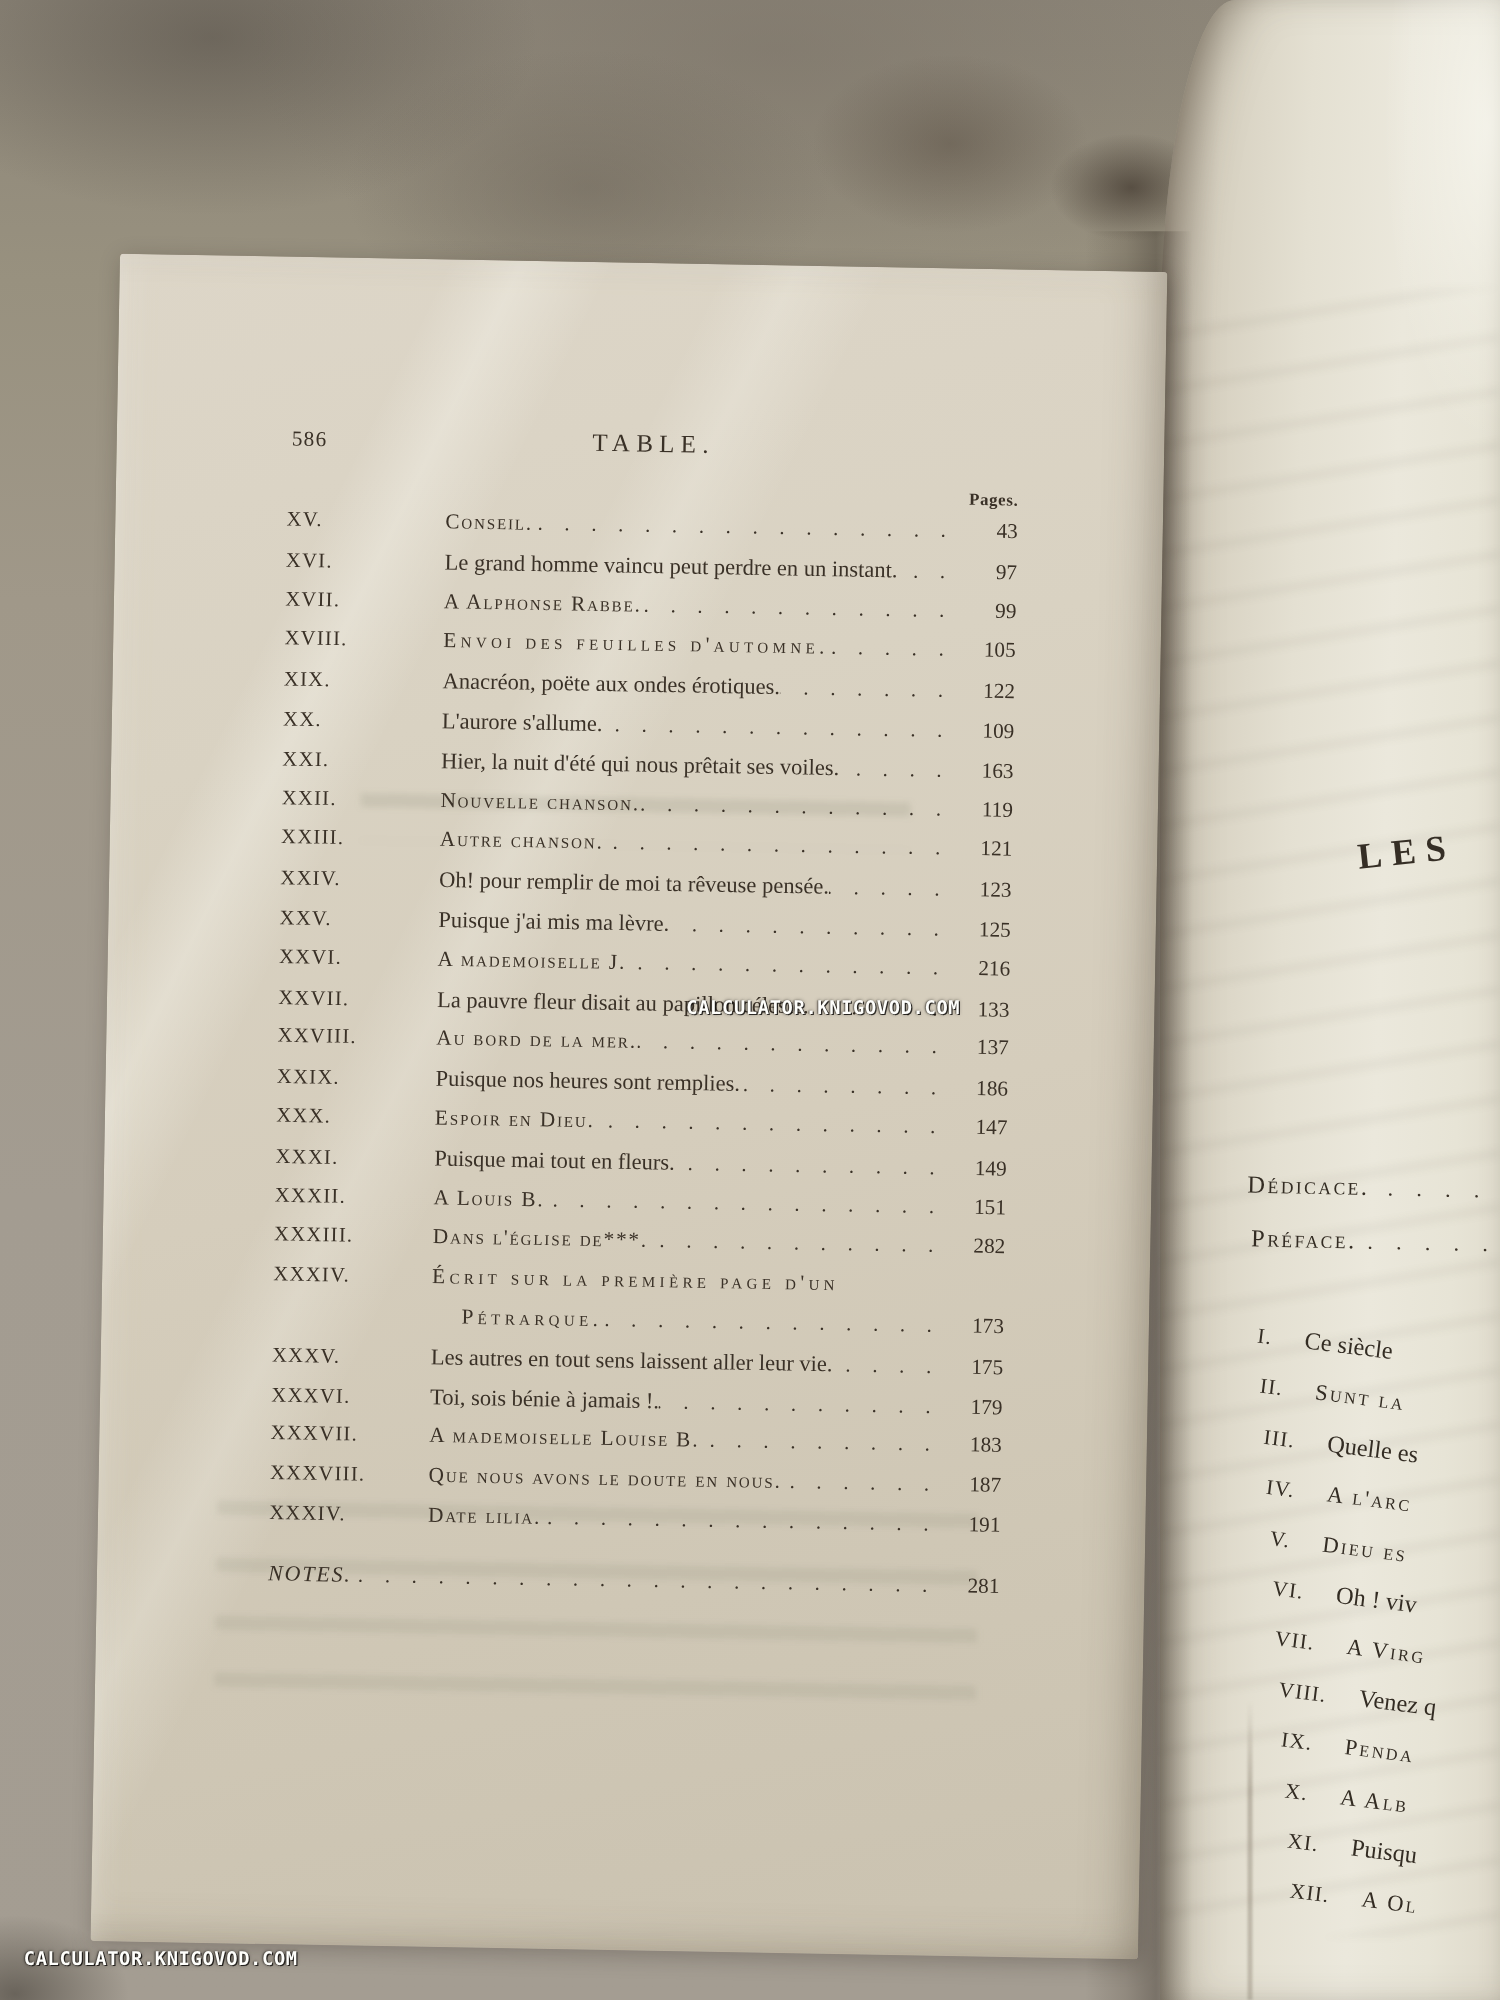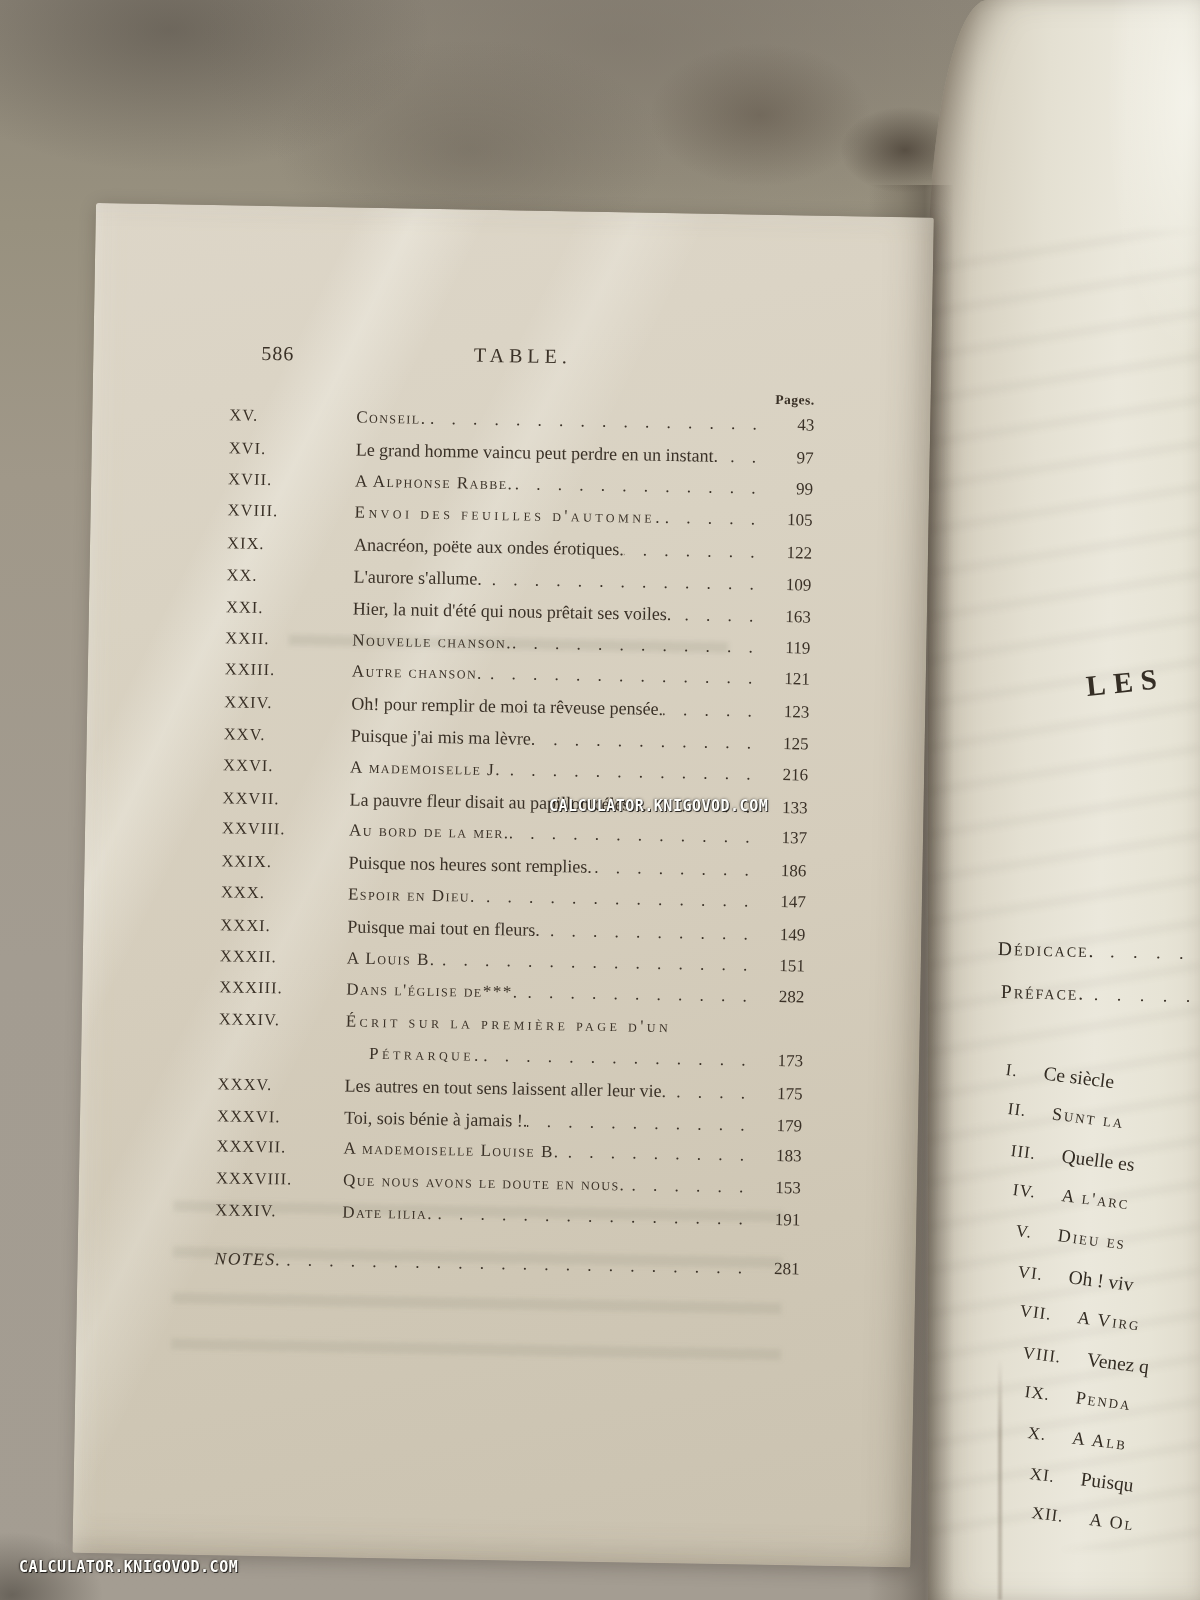--- a/index.html
+++ b/index.html
@@ -57,21 +57,21 @@
                inset 14px 8px 30px -18px rgba(255,255,250,.5),
                inset 0 -24px 40px -26px rgba(95,84,66,.30),
                2px 4px 18px rgba(30,25,18,.25);}
   .ghost-a{position:absolute;left:200px;top:428px;width:440px;height:38px;
     background:repeating-linear-gradient(180deg, rgba(96,102,80,.12) 0 11px, transparent 11px 38px);
     filter:blur(2.4px);}
   .ghost-b{position:absolute;left:95px;top:980px;width:610px;height:175px;
     background:repeating-linear-gradient(180deg, transparent 0 16px, rgba(94,100,78,.10) 16px 27px, transparent 27px 46px);
     filter:blur(2.4px);}
 
-  .folio{position:absolute;left:168px;top:136px;font-size:20px;letter-spacing:1px;text-align:right;}
+  .folio{position:absolute;left:140px;top:136px;font-size:17px;letter-spacing:1px;text-align:right;}
   .page-title{position:absolute;left:137px;top:134px;width:585px;text-align:center;
     font-size:20px;letter-spacing:5px;}
   .pages-label{position:absolute;left:137px;top:177px;width:585px;text-align:right;
     font-size:13.5px;font-weight:700;letter-spacing:.5px;}
 
   .toc{position:absolute;left:137px;top:200px;width:585px;}
   .toc-row{display:flex;align-items:baseline;height:31.8px;white-space:nowrap;}
   .toc-row .num{flex:0 0 127px;font-size:16.5px;letter-spacing:1px;}
   .toc-row .title{flex:0 0 auto;font-size:18px;}
   .toc-row .title.sc{font-variant:small-caps;font-size:17px;letter-spacing:1.5px;}
@@ -278,21 +278,21 @@
         <div class="toc-row">
           <span class="num">XXXVII.</span>
           <span class="title sc">A mademoiselle Louise B.</span>
           <span class="leader">. . . . . . . . . . . . . . . . . . . . . . . . . . . . . . . . . . . . . . . . . . . . . . . . . . . . . . . . . . . . . . . . . . . . . . </span>
           <span class="pg">183</span>
         </div>
         <div class="toc-row">
           <span class="num">XXXVIII.</span>
           <span class="title sc">Que nous avons le doute en nous.</span>
           <span class="leader">. . . . . . . . . . . . . . . . . . . . . . . . . . . . . . . . . . . . . . . . . . . . . . . . . . . . . . . . . . . . . . . . . . . . . . </span>
-          <span class="pg">153</span>
+          <span class="pg">187</span>
         </div>
         <div class="toc-row">
           <span class="num">XXXIV.</span>
           <span class="title sc">Date lilia.</span>
           <span class="leader">. . . . . . . . . . . . . . . . . . . . . . . . . . . . . . . . . . . . . . . . . . . . . . . . . . . . . . . . . . . . . . . . . . . . . . </span>
           <span class="pg">191</span>
         </div>
       </div>
 
     <div class="notes-block">

